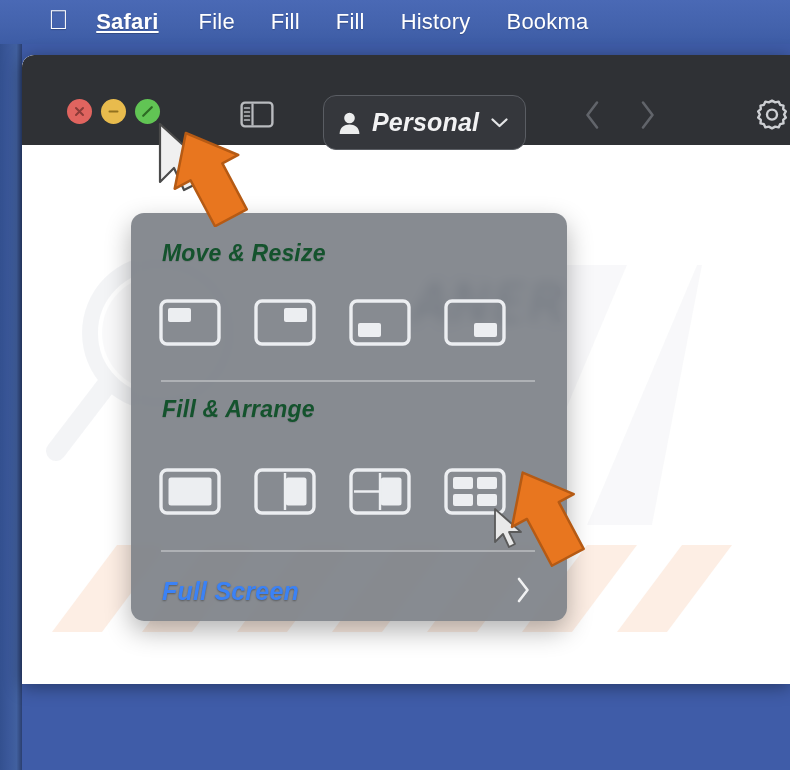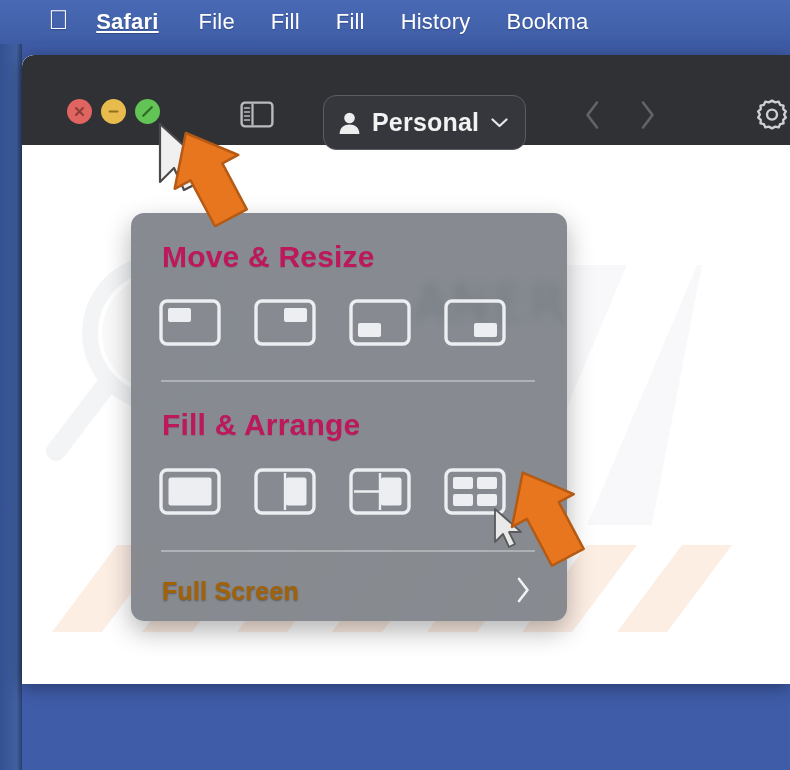--- a/index.html
+++ b/index.html
@@ -39,20 +39,21 @@
   }
   #menubar .mi.bold{ font-weight:bold; margin-right:40px;text-decoration:underline; }
 
   
   #window{
     position:absolute; left:22px; top:55px; width:768px; height:629px;
     background:#ffffff;
     border-top-left-radius:12px;
     box-shadow:0 3px 18px rgba(0,0,0,.38);
     overflow:hidden;
+    font-style:italic;
   }
   #toolbar{
     position:absolute; left:0; top:0; width:768px; height:90px;
     background:#2f3135;
     border-top-left-radius:12px;
   }
 
   
   .tl{
     position:absolute; top:44px; width:25px; height:25px; border-radius:50%;
@@ -123,25 +124,25 @@
   #menu-panel{
     position:absolute; left:109px; top:158px; width:436px; height:408px;
     background:rgba(122,126,133,.90);
     border-radius:13px;
     box-shadow:0 10px 26px rgba(0,0,0,.30);
     overflow:hidden;
     backdrop-filter:blur(6px);
   }
   .menu-section-title{
     position:absolute; left:31px;
-    color:#be185d; font-size:30px; font-weight:bold; letter-spacing:.2px;
+    color:#14532d; font-size:23px; font-weight:bold; letter-spacing:.2px;
     text-shadow:0 1px 1px rgba(0,0,0,.12);
   }
   #title-move { top:27px; }
-  #title-fill { top:195px; }
+  #title-fill { top:183px; }
 
   .icon-row{
     position:absolute; left:28px; width:380px; height:50px;
     display:flex; gap:0;
   }
   .icon-row .cell{
     width:99px; height:50px; display:flex; align-items:center; justify-content:flex-start;
   }
   #row-move{ top:84px; }
   #row-fill{ top:253px; }
@@ -151,21 +152,21 @@
     background:rgba(255,255,255,.33);
   }
   #div-1{ top:167px; }
   #div-2{ top:337px; }
 
   #fullscreen-item{
     position:absolute; left:0; top:349px; width:436px; height:59px;
     display:flex; align-items:center;
   }
   #fullscreen-item .fs-label{
-    margin-left:31px; color:#a16207; font-size:25px; font-weight:bold;
+    margin-left:31px; color:#3b82f6; font-size:25px; font-weight:bold;
     letter-spacing:.2px; text-shadow:0 1px 2px rgba(0,0,0,.35);
   }
   #fullscreen-item .fs-chev{
     position:absolute; right:36px; top:14px;
   }
 
   
   .anno{ position:absolute; pointer-events:none; }
   #anno-1{ left:156px; top:122px; width:110px; height:105px; }
   #anno-2{ left:495px; top:462px; width:105px; height:105px; }

